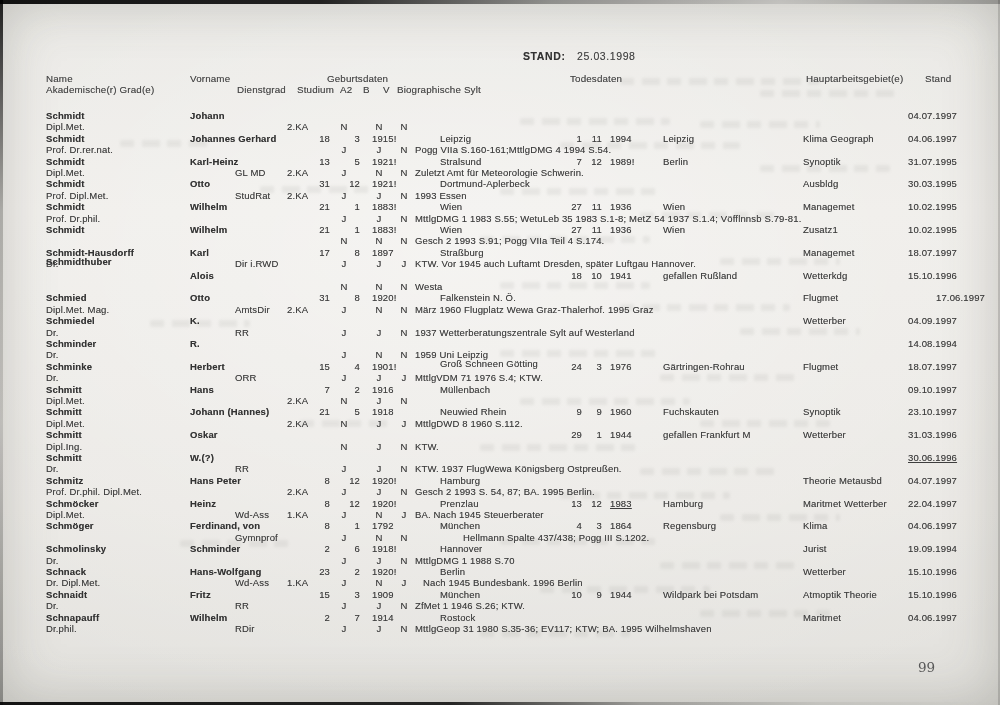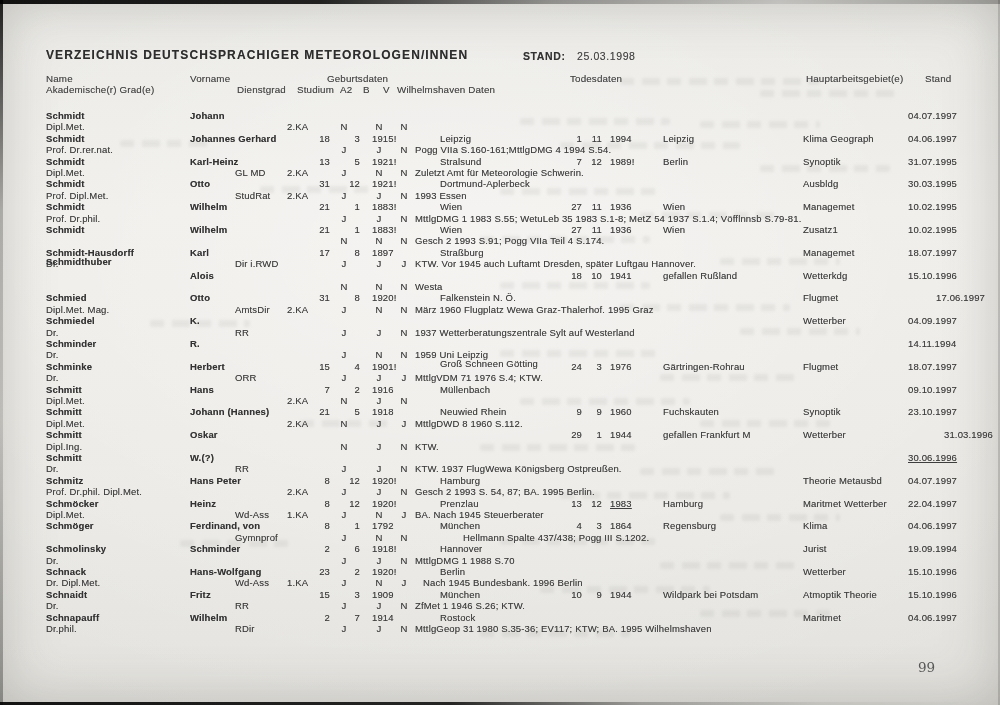--- a/index.html
+++ b/index.html
@@ -65,38 +65,37 @@
       <div class="smudge" style="left: 540px; top: 586px; width: 170px;"></div>
       <div class="smudge" style="left: 700px; top: 610px; width: 130px;"></div>
       <div class="smudge" style="left: 480px; top: 630px; width: 150px;"></div>
       <div class="smudge" style="left: 120px; top: 140px; width: 90px;"></div>
       <div class="smudge" style="left: 260px; top: 186px; width: 110px;"></div>
       <div class="smudge" style="left: 150px; top: 320px; width: 100px;"></div>
       <div class="smudge" style="left: 300px; top: 420px; width: 90px;"></div>
       <div class="smudge" style="left: 180px; top: 540px; width: 110px;"></div>
     </div>
 
-  <span class="cell title" style="left:46px;top:50px">VERZEICHNIS DEUTSCHSPRACHIGER METEOROLOGEN/INNEN</span>
   <span class="cell tstand" style="left:523px;top:51px">STAND:</span>
   <span class="cell tdate" style="left:577px;top:51px">25.03.1998</span>
 
   <span class="cell hd" style="left:46px;top:73px">Name</span>
   <span class="cell hd" style="left:190px;top:73px">Vorname</span>
   <span class="cell hd" style="left:327px;top:73px">Geburtsdaten</span>
   <span class="cell hd" style="left:570px;top:73px">Todesdaten</span>
   <span class="cell hd" style="left:806px;top:73px">Hauptarbeitsgebiet(e)</span>
   <span class="cell hd" style="left:925px;top:73px">Stand</span>
 
   <span class="cell hd" style="left:46px;top:84px">Akademische(r) Grad(e)</span>
   <span class="cell hd" style="left:237px;top:84px">Dienstgrad</span>
   <span class="cell hd" style="left:297px;top:84px">Studium</span>
   <span class="cell hd" style="left:340px;top:84px">A2</span>
   <span class="cell hd" style="left:363px;top:84px">B</span>
   <span class="cell hd" style="left:383px;top:84px">V</span>
-  <span class="cell hd" style="left:397px;top:84px">Wilhelmshaven Daten</span>
+  <span class="cell hd" style="left:397px;top:84px">Biographische Sylt</span>
 
   <div id="rows">
       <div>
         <span class="cell b" style="left: 46px; top: 110px;">Schmidt</span>
         <span class="cell b" style="left: 190px; top: 110px;">Johann</span>
         <span class="cell" style="left: 908px; top: 110px;">04.07.1997</span>
         <span class="cell" style="left: 46px; top: 121.4px;">Dipl.Met.</span>
         <span class="cell" style="left: 287px; top: 121.4px;">2.KA</span>
         <span class="cell ct" style="left: 337px; top: 121.4px; width: 14px;">N</span>
         <span class="cell ct" style="left: 372px; top: 121.4px; width: 14px;">N</span>
@@ -251,21 +250,21 @@
         <span class="cell" style="left: 46px; top: 326.6px;">Dr.</span>
         <span class="cell" style="left: 235px; top: 326.6px;">RR</span>
         <span class="cell ct" style="left: 337px; top: 326.6px; width: 14px;">J</span>
         <span class="cell ct" style="left: 372px; top: 326.6px; width: 14px;">J</span>
         <span class="cell ct" style="left: 397px; top: 326.6px; width: 14px;">N</span>
         <span class="cell" style="left: 415px; top: 326.6px;">1937 Wetterberatungszentrale Sylt auf Westerland</span>
       </div>
       <div>
         <span class="cell b" style="left: 46px; top: 338px;">Schminder</span>
         <span class="cell b" style="left: 190px; top: 338px;">R.</span>
-        <span class="cell" style="left: 908px; top: 338px;">14.11.1994</span>
+        <span class="cell" style="left: 908px; top: 338px;">14.08.1994</span>
         <span class="cell" style="left: 46px; top: 349.4px;">Dr.</span>
         <span class="cell ct" style="left: 337px; top: 349.4px; width: 14px;">J</span>
         <span class="cell ct" style="left: 372px; top: 349.4px; width: 14px;">N</span>
         <span class="cell ct" style="left: 397px; top: 349.4px; width: 14px;">N</span>
         <span class="cell" style="left: 415px; top: 349.4px;">1959 Uni Leipzig</span>
       </div>
       <div>
         <span class="cell b" style="left: 46px; top: 360.8px;">Schminke</span>
         <span class="cell b" style="left: 190px; top: 360.8px;">Herbert</span>
         <span class="cell nr" style="left: 300px; top: 360.8px; width: 30px;">15</span>
@@ -320,21 +319,21 @@
         <span class="cell" style="left: 415px; top: 417.8px;">MttlgDWD 8 1960 S.112.</span>
       </div>
       <div>
         <span class="cell b" style="left: 46px; top: 429.2px;">Schmitt</span>
         <span class="cell b" style="left: 190px; top: 429.2px;">Oskar</span>
         <span class="cell nr" style="left: 552px; top: 429.2px; width: 30px;">29</span>
         <span class="cell nr" style="left: 582px; top: 429.2px; width: 20px;">1</span>
         <span class="cell" style="left: 610px; top: 429.2px;">1944</span>
         <span class="cell" style="left: 663px; top: 429.2px;">gefallen Frankfurt M</span>
         <span class="cell" style="left: 803px; top: 429.2px;">Wetterber</span>
-        <span class="cell" style="left: 908px; top: 429.2px; margin-left: 36px;">31.03.1996</span>
+        <span class="cell" style="left: 908px; top: 429.2px;">31.03.1996</span>
         <span class="cell" style="left: 46px; top: 440.6px;">Dipl.Ing.</span>
         <span class="cell ct" style="left: 337px; top: 440.6px; width: 14px;">N</span>
         <span class="cell ct" style="left: 372px; top: 440.6px; width: 14px;">J</span>
         <span class="cell ct" style="left: 397px; top: 440.6px; width: 14px;">N</span>
         <span class="cell" style="left: 415px; top: 440.6px;">KTW.</span>
       </div>
       <div>
         <span class="cell b" style="left: 46px; top: 452px;">Schmitt</span>
         <span class="cell b" style="left: 190px; top: 452px;">W.(?)</span>
         <span class="cell" style="left: 908px; top: 452px; text-decoration: underline;">30.06.1996</span>

